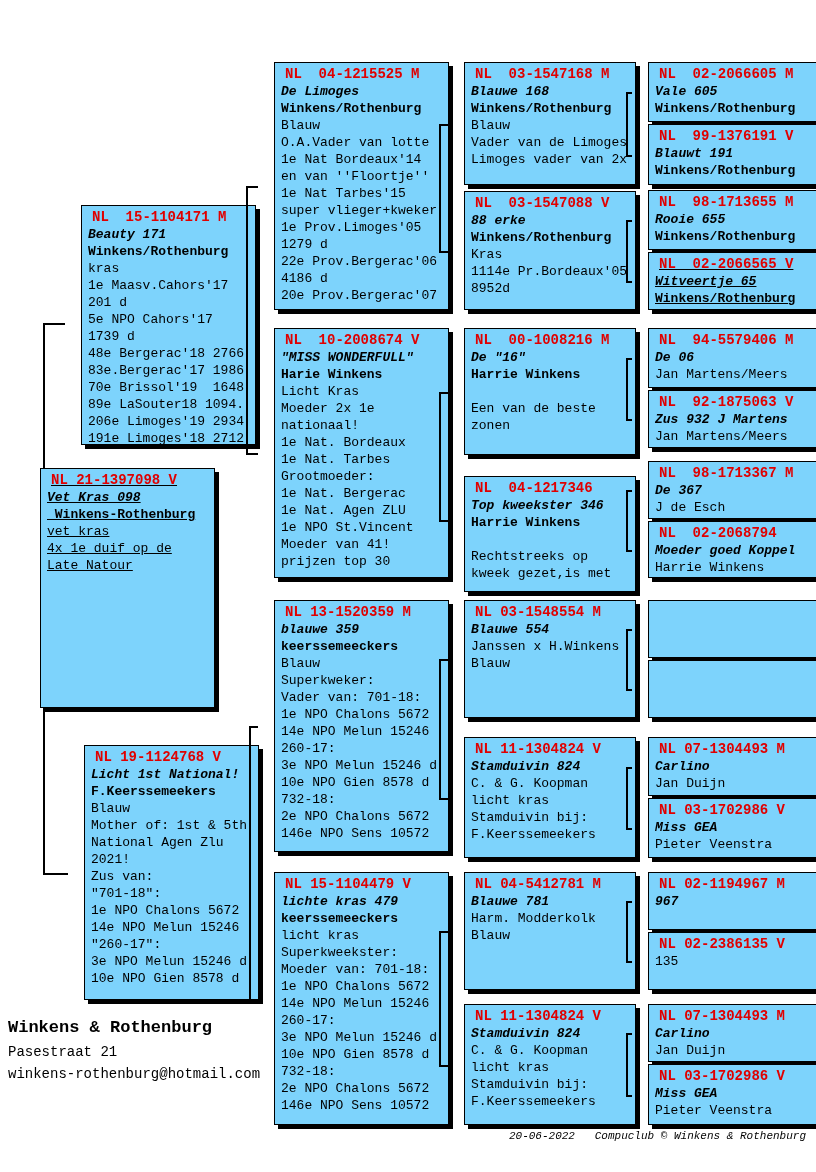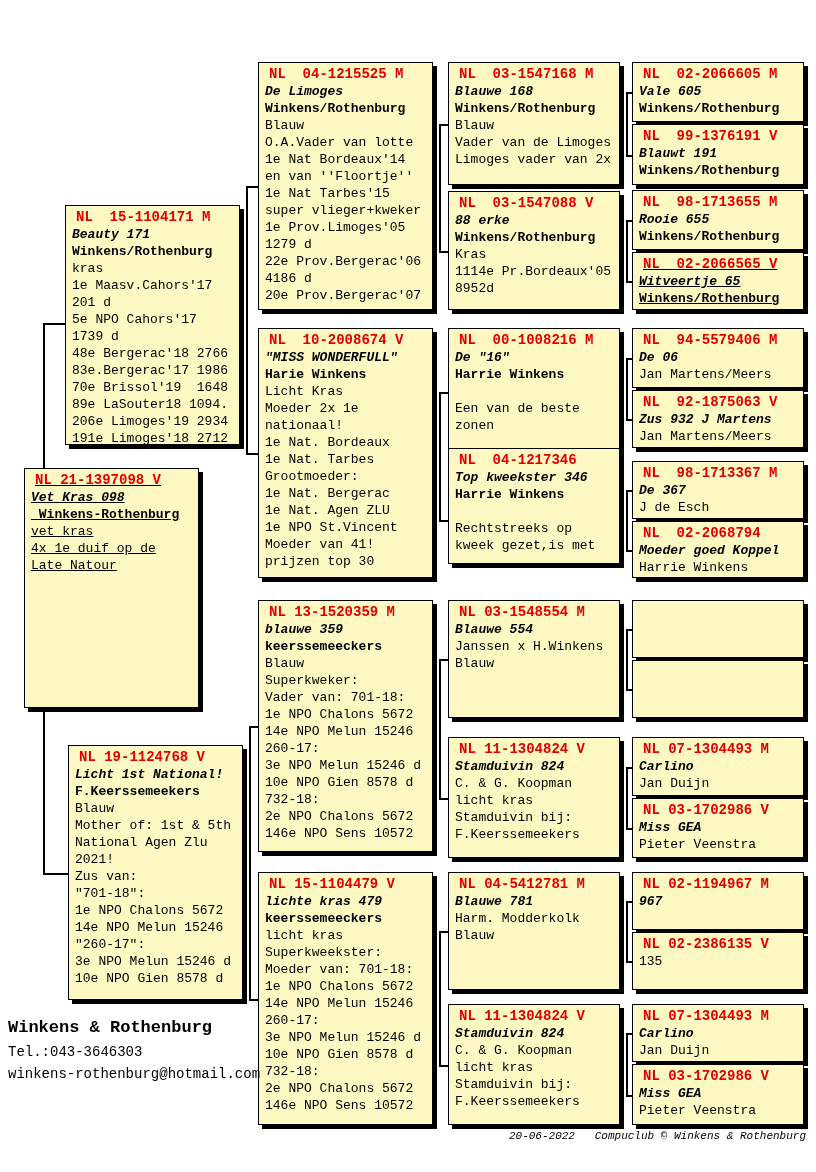--- a/index.html
+++ b/index.html
@@ -1,22 +1,22 @@
 <!DOCTYPE html>
 <html style="--accent: #e00000;"><head>
 <meta charset="utf-8">
 <style>
   html,body{margin:0;padding:0;background:#fff;}
   .page{position:relative;width:816px;height:1172px;background:#fff;overflow:hidden;
         font-family:"Liberation Mono","DejaVu Sans Mono",monospace;color:#000;}
   .title{position:absolute;top:8px;left:0;width:816px;text-align:center;
          font-family:"Liberation Sans","DejaVu Sans",sans-serif;font-size:21px;
          letter-spacing:.2px;white-space:pre;}
-  .box{position:absolute;background:#fef9c3;border:1.5px solid #000;
-       box-shadow:4px 4px 0 0 #000;padding:2px 5px 2px 6px;overflow:hidden;box-sizing:border-box;}
+  .box{position:absolute;background:#7dd3fc;border:1.5px solid #000;
+       box-shadow:4px 4px 0 0 #000;padding:2px 5px 2px 6px;overflow:hidden;box-sizing:border-box;margin-left:16px;}
   .ring{color:var(--accent,#e00000);font-weight:bold;font-size:14px;line-height:18px;white-space:pre;padding-left:4px;}
   .line{font-size:13px;line-height:17px;white-space:pre;}
   .line.n{font-style:italic;font-weight:bold;}
   .line.b{font-weight:bold;}
   .conn{position:absolute;background:#000;}
   .contact{position:absolute;left:8px;top:1015px;}
   .contact-name{font-size:17px;font-weight:bold;line-height:26px;white-space:pre;}
   .contact .line{font-size:14px;line-height:22px;}
   .footer{position:absolute;right:10px;top:1130px;font-size:11px;font-weight:normal;
           font-style:italic;white-space:pre;}
@@ -147,21 +147,21 @@
         <div class="line">8952d</div>
       </div>
       <div class="box" style="left: 448px; top: 328px; width: 172px; height: 127px;">
         <div class="ring">NL  00-1008216 M</div>
         <div class="line n">De "16"</div>
         <div class="line b">Harrie Winkens</div>
         <div class="line">&nbsp;</div>
         <div class="line">Een van de beste</div>
         <div class="line">zonen</div>
       </div>
-      <div class="box" style="left: 448px; top: 448px; width: 172px; height: 116px;">
+      <div class="box" style="left: 448px; top: 476px; width: 172px; height: 116px;">
         <div class="ring">NL  04-1217346</div>
         <div class="line n">Top kweekster 346</div>
         <div class="line b">Harrie Winkens</div>
         <div class="line">&nbsp;</div>
         <div class="line">Rechtstreeks op</div>
         <div class="line">kweek gezet,is met</div>
       </div>
       <div class="box" style="left: 448px; top: 600px; width: 172px; height: 118px;">
         <div class="ring">NL 03-1548554 M</div>
         <div class="line n">Blauwe 554</div>
@@ -303,18 +303,18 @@
       <div class="conn" style="left: 626px; top: 901px; width: 2px; height: 60px;"></div>
       <div class="conn" style="left: 626px; top: 901px; width: 6px; height: 2px;"></div>
       <div class="conn" style="left: 626px; top: 961px; width: 6px; height: 2px;"></div>
       <div class="conn" style="left: 626px; top: 1033px; width: 2px; height: 61.5px;"></div>
       <div class="conn" style="left: 626px; top: 1033px; width: 6px; height: 2px;"></div>
       <div class="conn" style="left: 626px; top: 1094.5px; width: 6px; height: 2px;"></div>
     </div>
   <div class="contact">
     <div class="contact-name">Winkens &amp; Rothenburg</div>
     <div id="contact-lines">
-        <div class="line">Tel.:043-3646303</div>
+        <div class="line">Pasestraat 21</div>
         <div class="line">winkens-rothenburg@hotmail.com</div>
       </div>
   </div>
   <div class="footer">20-06-2022   Compuclub © Winkens &amp; Rothenburg</div>
 </div>
 
 </body></html>

